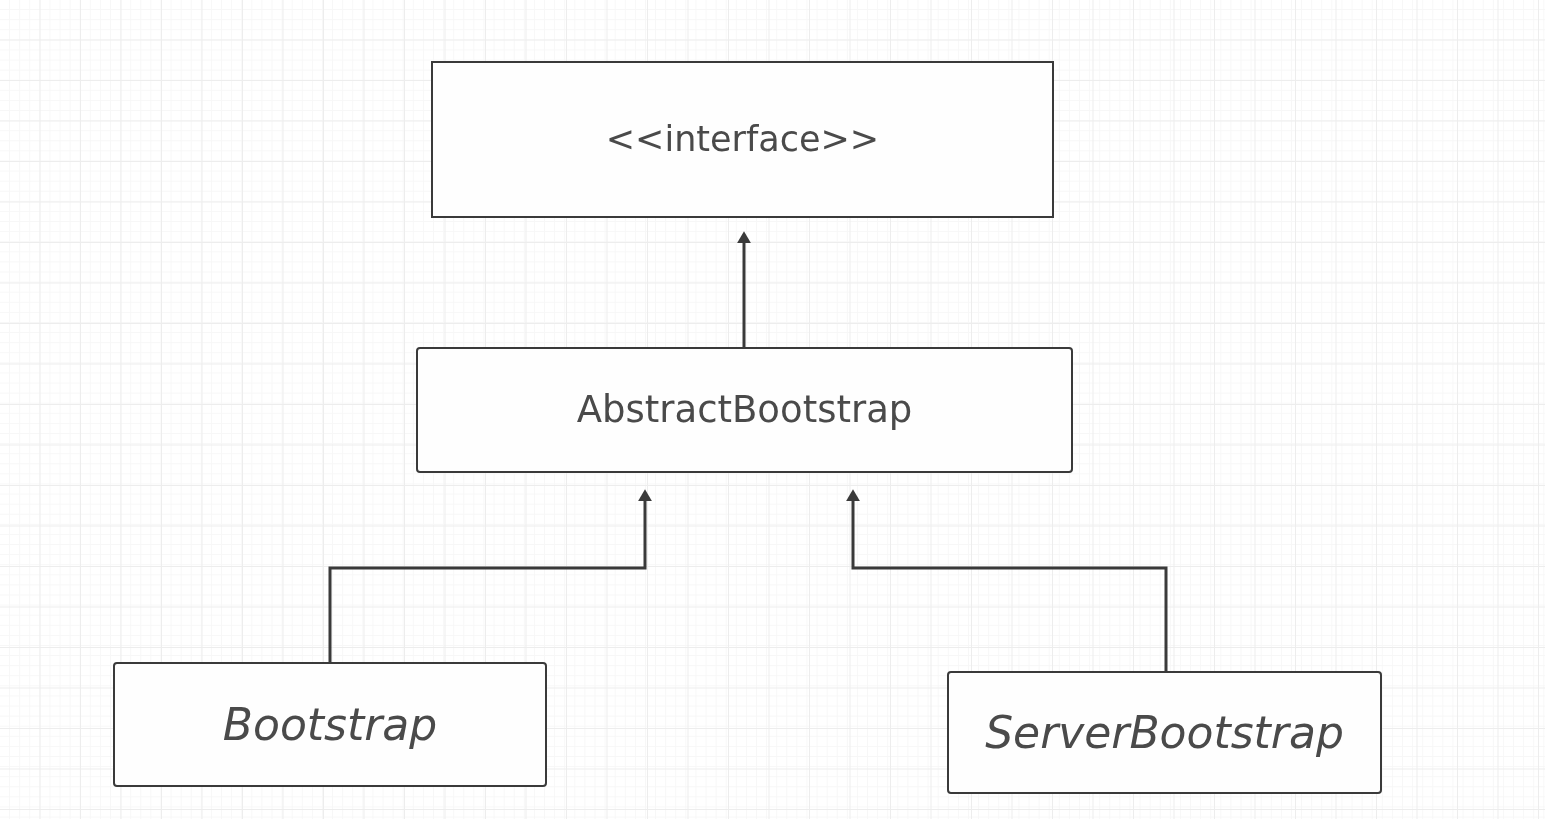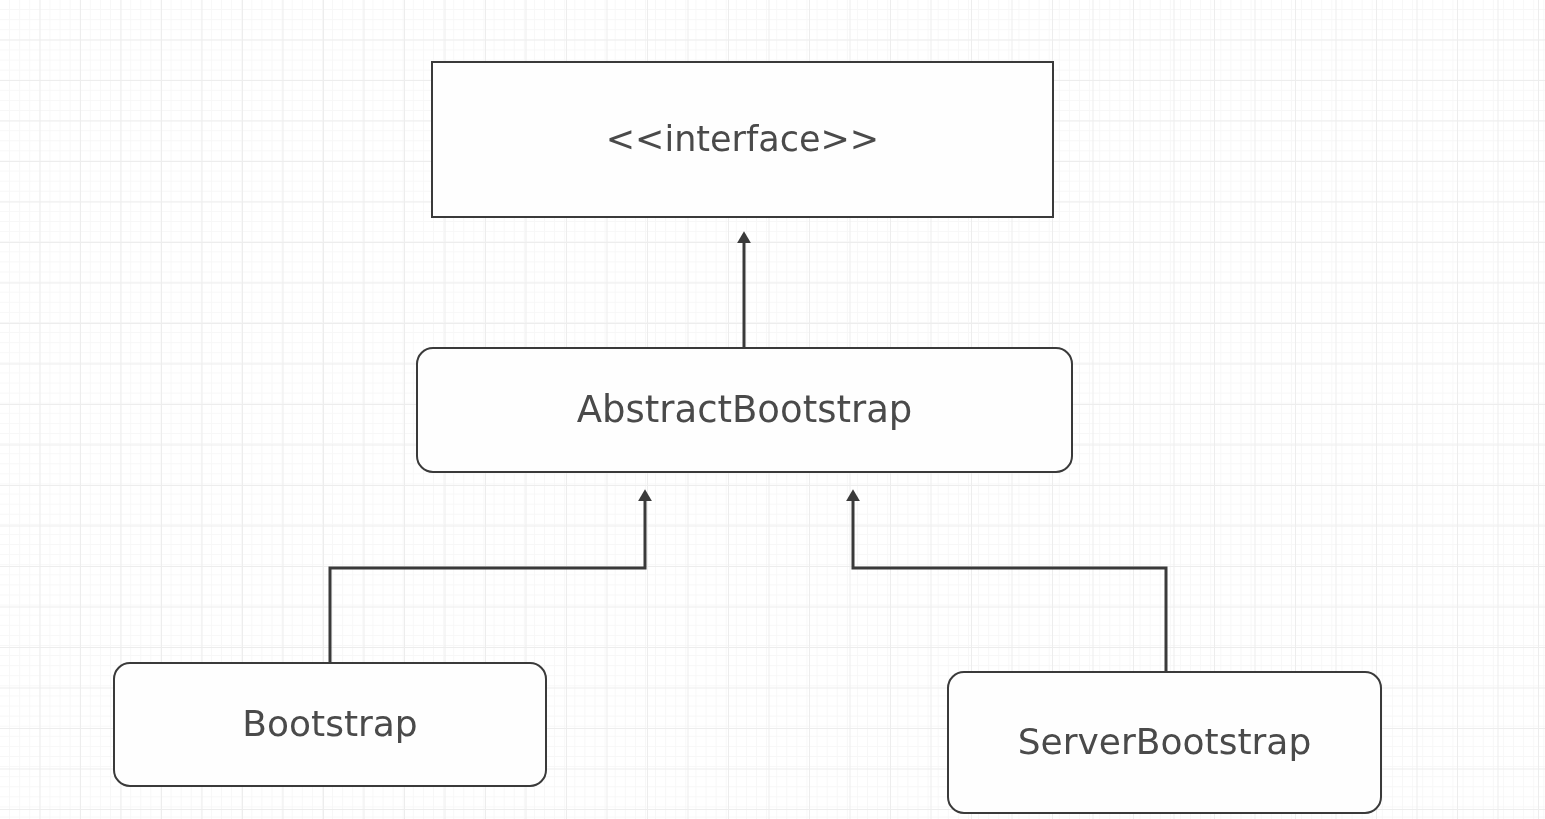--- a/index.html
+++ b/index.html
@@ -43,30 +43,30 @@
     border: 2.5px solid #3a3a3a;
     display: flex;
     flex-direction: column;
     align-items: center;
     justify-content: center;
     text-align: center;
     color: #4a4a4a;
     line-height: 1.18;
     z-index: 2;
   }
-  .node.rounded { border-radius: 17px; }
+  .node.rounded { border-radius: 4px; }
   .node-line { display: block; white-space: nowrap; }
   .stereotype { font-size: 35px; letter-spacing: 0px; }
   .classname-lg { font-size: 37px; }
-  .classname-md { font-size: 36px; }
+  .classname-md { font-size: 44px; font-style: italic; }
 
   #node-cloneable       { left: 431px;  top: 61px;  width: 623px; height: 157px; }
   #node-abstractbootstrap { left: 416px; top: 347px; width: 657px; height: 126px; }
   #node-bootstrap       { left: 113px;  top: 662px; width: 434px; height: 125px; }
-  #node-serverbootstrap { left: 947px;  top: 671px; width: 435px; height: 143px; }
+  #node-serverbootstrap { left: 947px;  top: 671px; width: 435px; height: 123px; }
 </style>
 </head>
 <body>
 
 <div id="canvas">
 
   <svg id="edges" viewBox="0 0 1545 819" xmlns="http://www.w3.org/2000/svg">
     <defs>
       <marker id="arrow-solid" markerWidth="12" markerHeight="14" refX="1.2" refY="7" orient="auto" markerUnits="userSpaceOnUse">
         <path d="M 0 0 L 12 7 L 0 14 Z" fill="#3a3a3a"></path>

